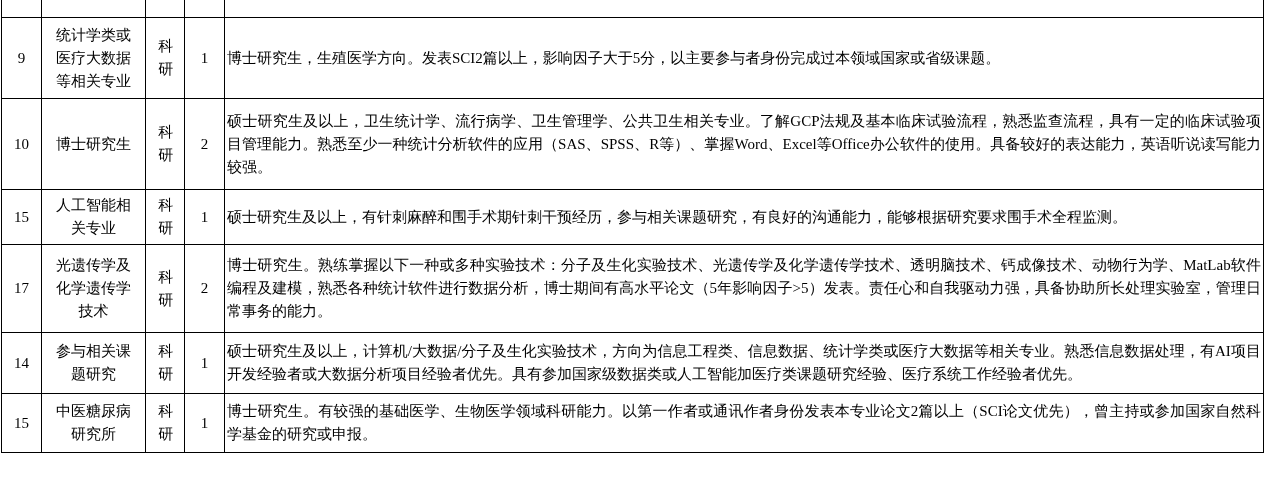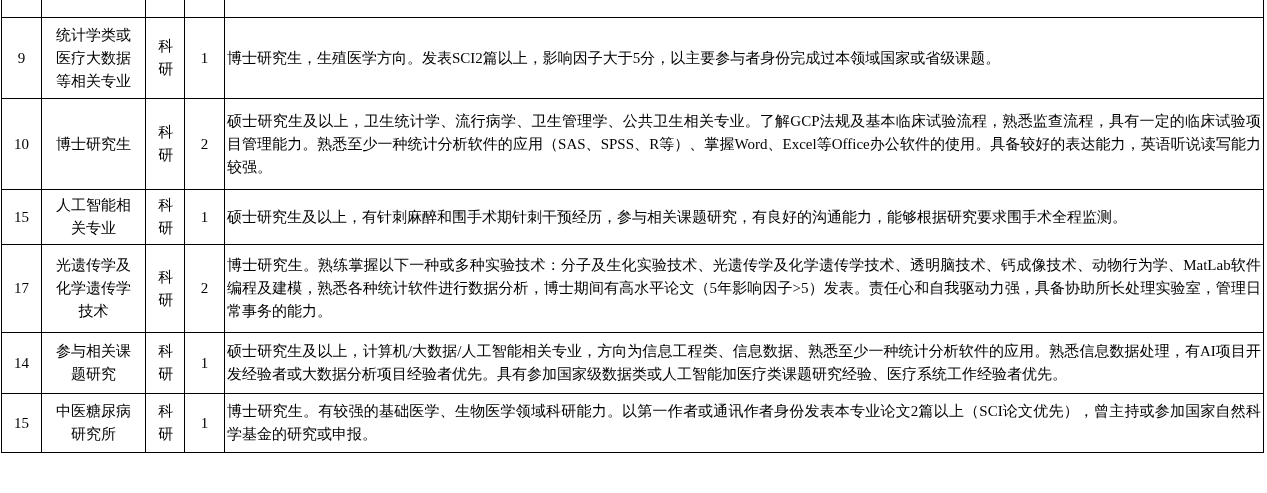--- a/index.html
+++ b/index.html
@@ -85,21 +85,21 @@
         <td class="c-type"><span class="type-inner">科研</span></td>
         <td class="c-count">2</td>
         <td class="c-req">博士研究生。熟练掌握以下一种或多种实验技术：分子及生化实验技术、光遗传学及化学遗传学技术、透明脑技术、钙成像技术、动物行为学、MatLab软件编程及建模，熟悉各种统计软件进行数据分析，博士期间有高水平论文（5年影响因子&gt;5）发表。责任心和自我驱动力强，具备协助所长处理实验室，管理日常事务的能力。</td>
       </tr>
 
       <tr class="r6">
         <td class="c-num">14</td>
         <td class="c-inst"><span class="inst-inner">参与相关课题研究</span></td>
         <td class="c-type"><span class="type-inner">科研</span></td>
         <td class="c-count">1</td>
-        <td class="c-req">硕士研究生及以上，计算机/大数据/人工智能相关专业，方向为信息工程类、信息数据、熟悉至少一种统计分析软件的应用。熟悉信息数据处理，有AI项目开发经验者或大数据分析项目经验者优先。具有参加国家级数据类或人工智能加医疗类课题研究经验、医疗系统工作经验者优先。</td>
+        <td class="c-req">硕士研究生及以上，计算机/大数据/分子及生化实验技术，方向为信息工程类、信息数据、统计学类或医疗大数据等相关专业。熟悉信息数据处理，有AI项目开发经验者或大数据分析项目经验者优先。具有参加国家级数据类或人工智能加医疗类课题研究经验、医疗系统工作经验者优先。</td>
       </tr>
 
       <tr class="r7">
         <td class="c-num">15</td>
         <td class="c-inst"><span class="inst-inner">中医糖尿病研究所</span></td>
         <td class="c-type"><span class="type-inner">科研</span></td>
         <td class="c-count">1</td>
         <td class="c-req">博士研究生。有较强的基础医学、生物医学领域科研能力。以第一作者或通讯作者身份发表本专业论文2篇以上（SCI论文优先），曾主持或参加国家自然科学基金的研究或申报。</td>
       </tr>
     </tbody>

